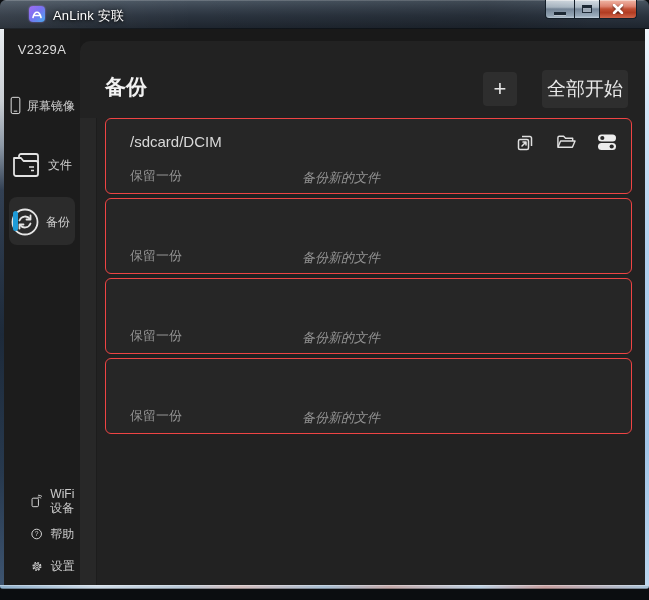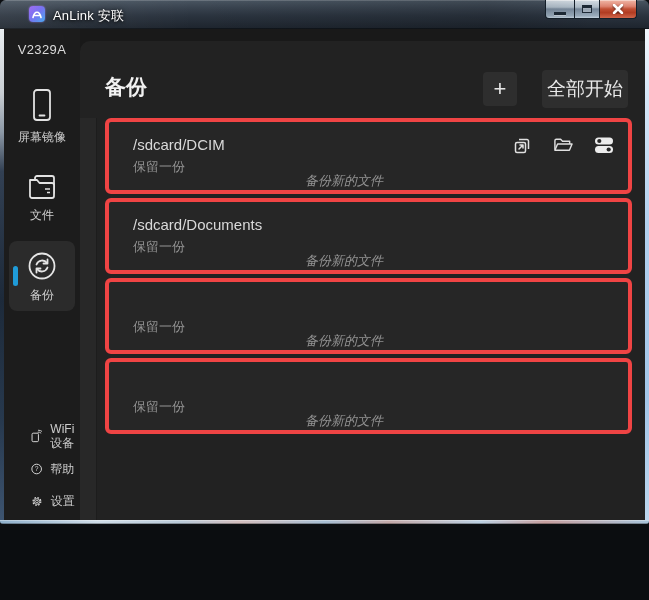--- a/index.html
+++ b/index.html
@@ -1,18 +1,18 @@
 <!DOCTYPE html>
 <html><head>
 <meta charset="utf-8">
 <style>
   * { margin:0; padding:0; box-sizing:border-box; }
   html,body { width:649px; height:600px; background:#0b0d10; font-family:"Liberation Sans", sans-serif; overflow:hidden; }
 
-  .win { position:relative; width:649px; height:524px; border-radius:6px 6px 3px 3px; overflow:hidden;
+  .win { position:relative; width:649px; height:589px; border-radius:6px 6px 3px 3px; overflow:hidden;
          box-shadow:0 0 0 1px #07090c inset; }
 
   
   .titlebar { position:absolute; top:0; left:0; right:0; height:29px;
       background:linear-gradient(180deg,#4a5662 0%,#38424e 28%,#2a333e 55%,#1d242d 100%);
       box-shadow:0 1px 0 rgba(255,255,255,.18) inset, 0 -1px 0 #10151b inset; }
   .titlebar::after{ content:""; position:absolute; inset:0;
       background:linear-gradient(90deg, rgba(255,255,255,.07), rgba(255,255,255,0) 30%, rgba(0,0,0,.12) 75%, rgba(0,0,0,0) 92%); }
   .border-left { position:absolute; top:29px; bottom:4px; left:0; width:4px;
       background:linear-gradient(180deg,#e9edf0 0%,#c9ced3 13%,#8d99a6 21%,#324053 29%,#1d2a3a 55%,#27394e 80%,#3d5470 100%); }
@@ -40,42 +40,42 @@
   .glyph-min { width:12px; height:3px; background:#1d2a36; margin-top:8px; box-shadow:0 1px 0 rgba(255,255,255,.4); }
   .glyph-max { width:10px; height:8px; border:1px solid #1d2a36; border-top-width:3px; background:rgba(255,255,255,.25); }
 
   
   .appbody { position:absolute; top:29px; left:4px; right:4px; bottom:4px; background:#191919; display:flex; }
 
   
   .sidebar { position:relative; width:76px; flex:0 0 76px; background:#1c1c1c; color:#cfcfcf; }
   .devname { margin-top:13px; text-align:center; font-size:13px; color:#dadada; letter-spacing:.4px; }
   .side-nav { margin-top:22px; display:flex; flex-direction:column; gap:10px; align-items:center; }
-  .nav-item { position:relative; width:66px; padding:9px 0 7px; border-radius:8px; display:flex; flex-direction:column; align-items:center; gap:5px; cursor:pointer; }
+  .nav-item { position:relative; width:66px; padding:9px 0 7px; border-radius:8px; display:flex; flex-direction:row; align-items:center; gap:5px; cursor:pointer; }
   .nav-item.sel { background:#2b2b2b; }
   .nav-item .lbl { font-size:12px; color:#cfcfcf; white-space:nowrap; }
   .sel-pill { position:absolute; left:4px; top:50%; transform:translateY(-50%); width:5px; height:20px; border-radius:3px; }
   .side-bottom { position:absolute; left:0; right:0; bottom:6px; display:flex; flex-direction:column; gap:6px; padding-left:27px;justify-content:space-between; }
   .b-item { display:flex; align-items:center; gap:8px; min-height:26px; cursor:pointer; }
   .b-item .lbl { font-size:12px; color:#cccccc; line-height:14px; width:42px; word-break:break-all; }
 
   
   .panel { position:relative; flex:1; margin-top:12px; background:#222222; border-radius:10px 0 0 0; overflow:hidden; }
   .gutter { position:absolute; left:0; top:77px; bottom:0; width:17px; background:#282828; border-right:1px solid #1d1d1d; }
   .phead { position:relative; height:77px; }
   .ptitle { position:absolute; left:25px; top:32px; font-size:21px; font-weight:bold; color:#f2f2f2; }
   .add-btn { position:absolute; right:128px; top:31px; width:34px; height:34px; border-radius:4px; background:#2e2e2e;
       color:#e6e6e6; font-size:22px; font-weight:300; display:flex; align-items:center; justify-content:center; cursor:pointer; line-height:1; }
   .startall-btn { position:absolute; right:17px; top:29px; width:86px; height:38px; border-radius:4px; background:#2e2e2e;
       color:#e9e9e9; font-size:19px; display:flex; align-items:center; justify-content:center; cursor:pointer; }
 
   .cards { padding:0 13px 0 25px; }
-  .card { position:relative; height:76px; margin-bottom:4px; background:#262626; border:4px solid #ef4444; border-radius:6px; }
+  .card { position:relative; height:76px; margin-bottom:4px; background:#262626; border:1px solid #ef4444; border-radius:6px; }
   .card .path { position:absolute; left:24px; top:14px; font-size:15px; color:#d9d9d9; }
-  .card .retention { position:absolute; left:24px; top:36px; font-size:13px; color:#929292; }
+  .card .retention { position:absolute; left:24px; top:48px; font-size:13px; color:#929292; }
   .card .mode { position:absolute; left:196px; top:50px; font-size:13px; color:#929292;font-style:italic; }
   .actions { position:absolute; right:14px; top:13px; display:flex; gap:21px; }
   .act { width:20px; height:20px; display:flex; align-items:center; justify-content:center; cursor:pointer; }
 
   svg { display:block; }
 </style>
 </head>
 <body>
 
 <div class="win">
@@ -203,21 +203,20 @@
                 <rect x="1" y="2.5" width="18" height="7" rx="3.5" fill="#ececec"></rect>
                 <circle cx="5.3" cy="6" r="2.1" fill="#262626"></circle>
                 <rect x="1" y="11" width="18" height="7" rx="3.5" fill="#ececec"></rect>
                 <circle cx="14.7" cy="14.5" r="2.1" fill="#262626"></circle>
               </svg>
             </div>
           </div>
         </div>
 
         <div class="card">
-          <div class="path">/sdcard/Documents</div>
           <div class="retention">保留一份</div>
           <div class="mode">备份新的文件</div>
         </div>
 
         <div class="card">
           <div class="retention">保留一份</div>
           <div class="mode">备份新的文件</div>
         </div>
 
         <div class="card">

